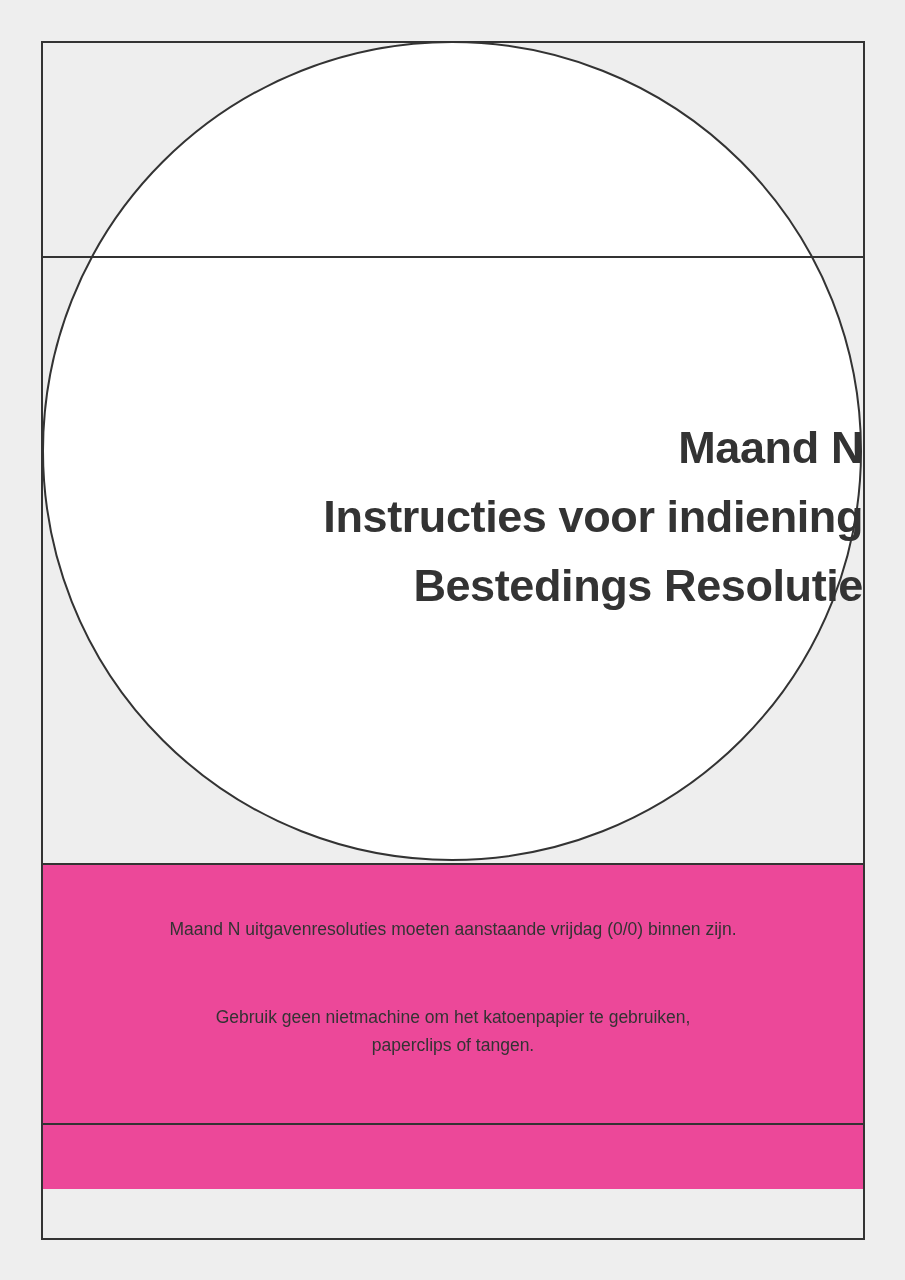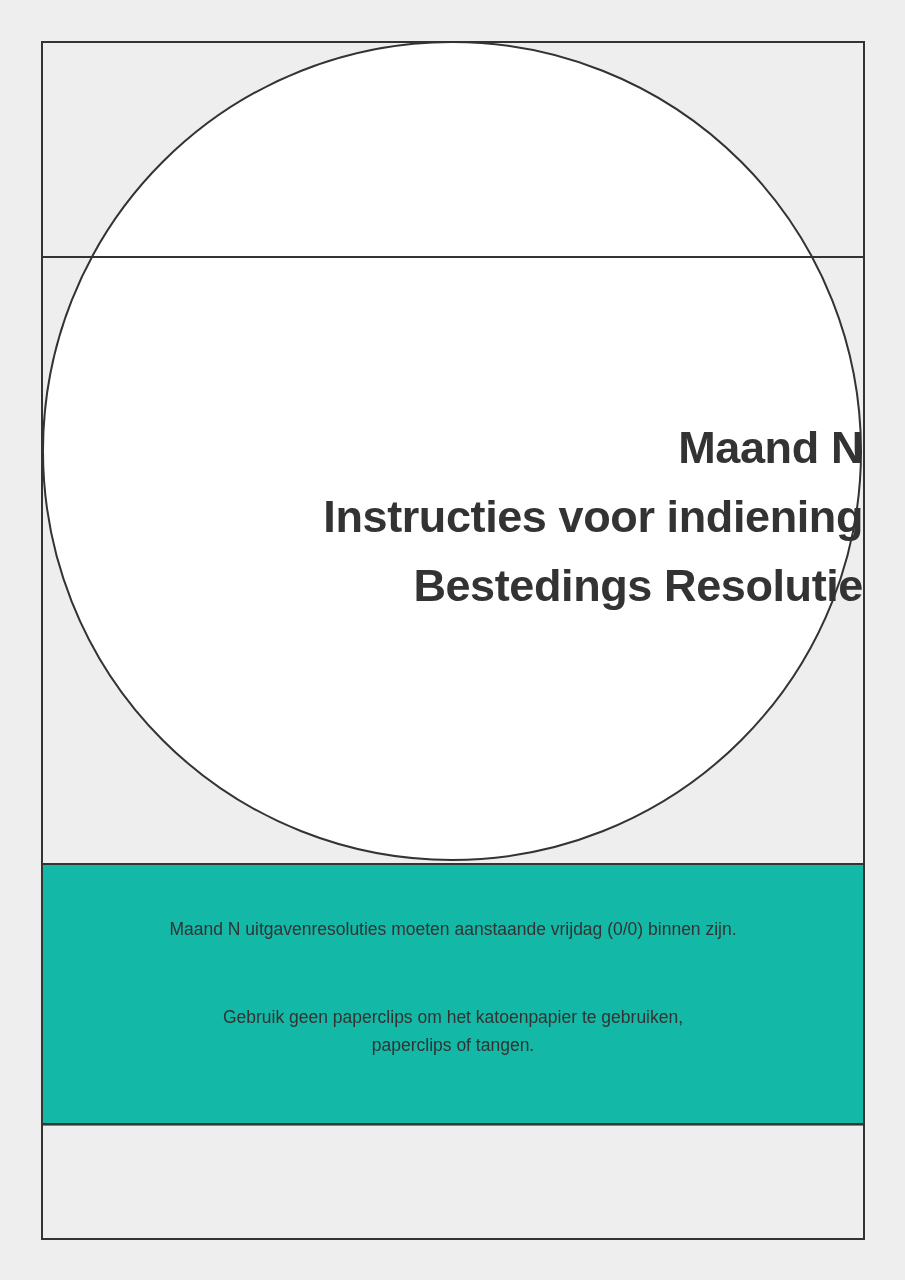--- a/index.html
+++ b/index.html
@@ -53,22 +53,22 @@
       text-align: right;
       font-weight: bold;
       font-size: 45px;
       line-height: 69px;
       letter-spacing: -0.4px;
     }
     .hero-title div { white-space: nowrap; }
     .body-section {
       position: absolute;
       left: 0; width: 100%;
-      top: 822px; height: 261px;
-      background: #14b8a6;
+      top: 822px; height: 324px;
+      background: #ec4899;
     }
     .body-text {
       position: absolute;
       left: 0; width: 100%;
       text-align: center;
       font-size: 17.5px;
       line-height: 28px;
       color: #333333;
     }
     .para-1 { top: 50px; }
@@ -90,21 +90,21 @@
   <div class="circle"></div>
 
   <div class="hline line-1"></div>
   <div class="hline line-2"></div>
 
   <div class="body-section">
     <div class="body-text para-1">
       <div>Maand N uitgavenresoluties moeten aanstaande vrijdag (0/0) binnen zijn.</div>
     </div>
     <div class="body-text para-2">
-      <div>Gebruik geen paperclips om het katoenpapier te gebruiken,</div>
+      <div>Gebruik geen nietmachine om het katoenpapier te gebruiken,</div>
       <div>paperclips of tangen.</div>
     </div>
   </div>
 
   <div class="hline line-3"></div>
 
 
   <div class="hero-title">
     <div>Maand N</div>
     <div>Instructies voor indiening</div>

